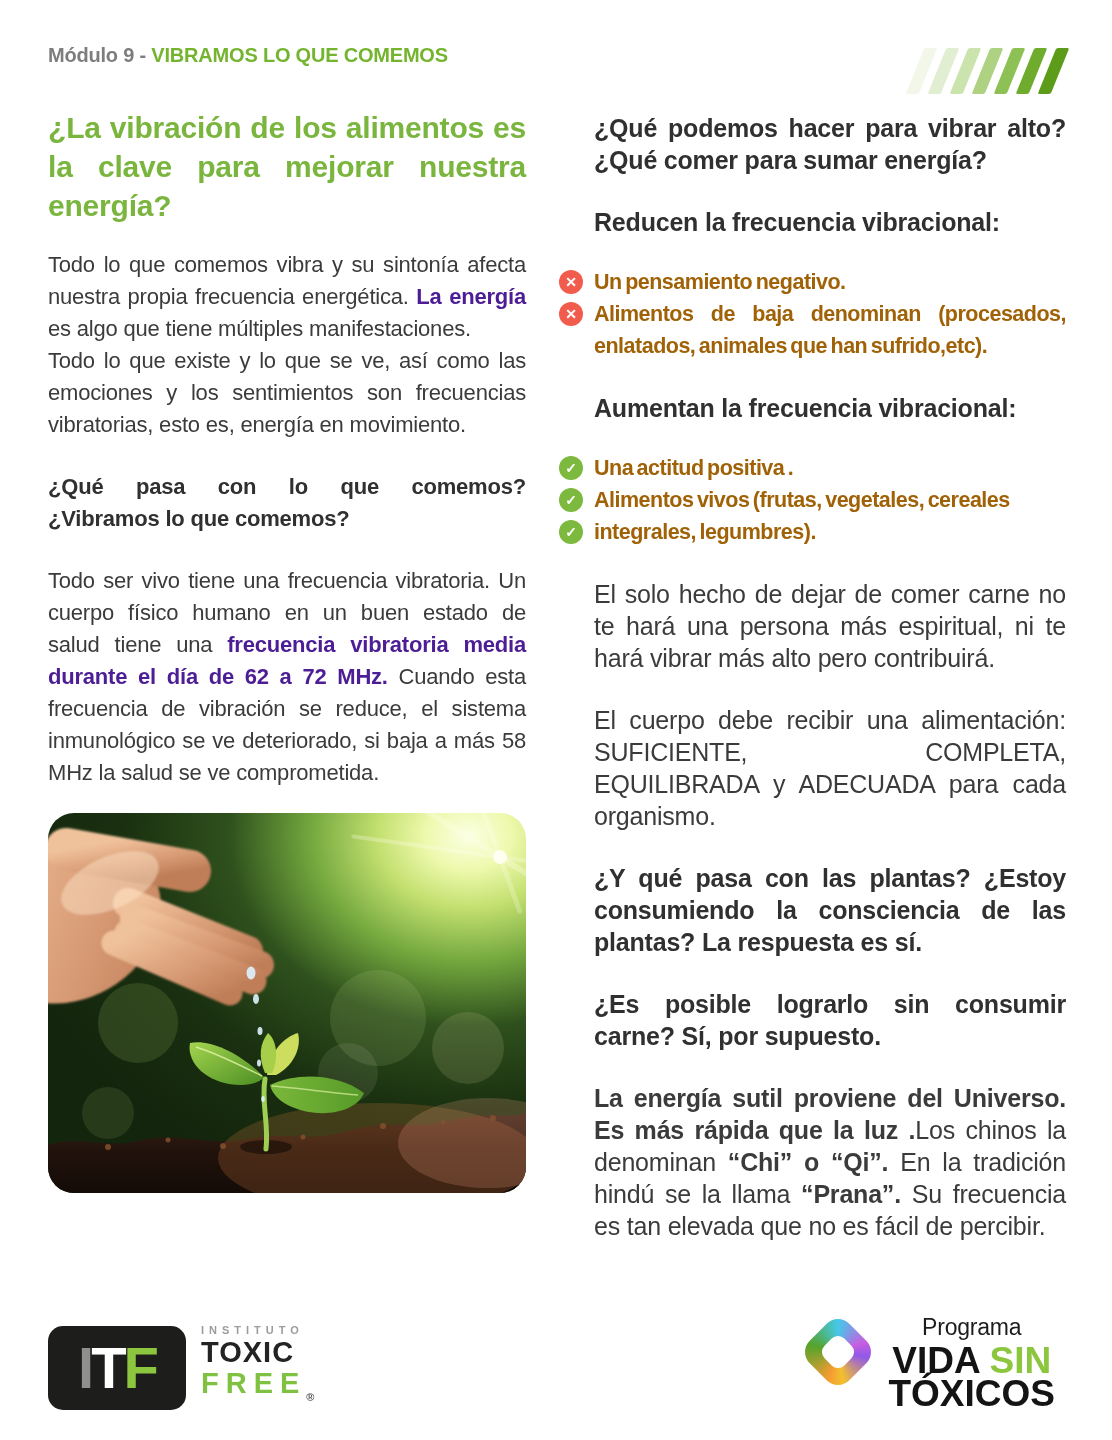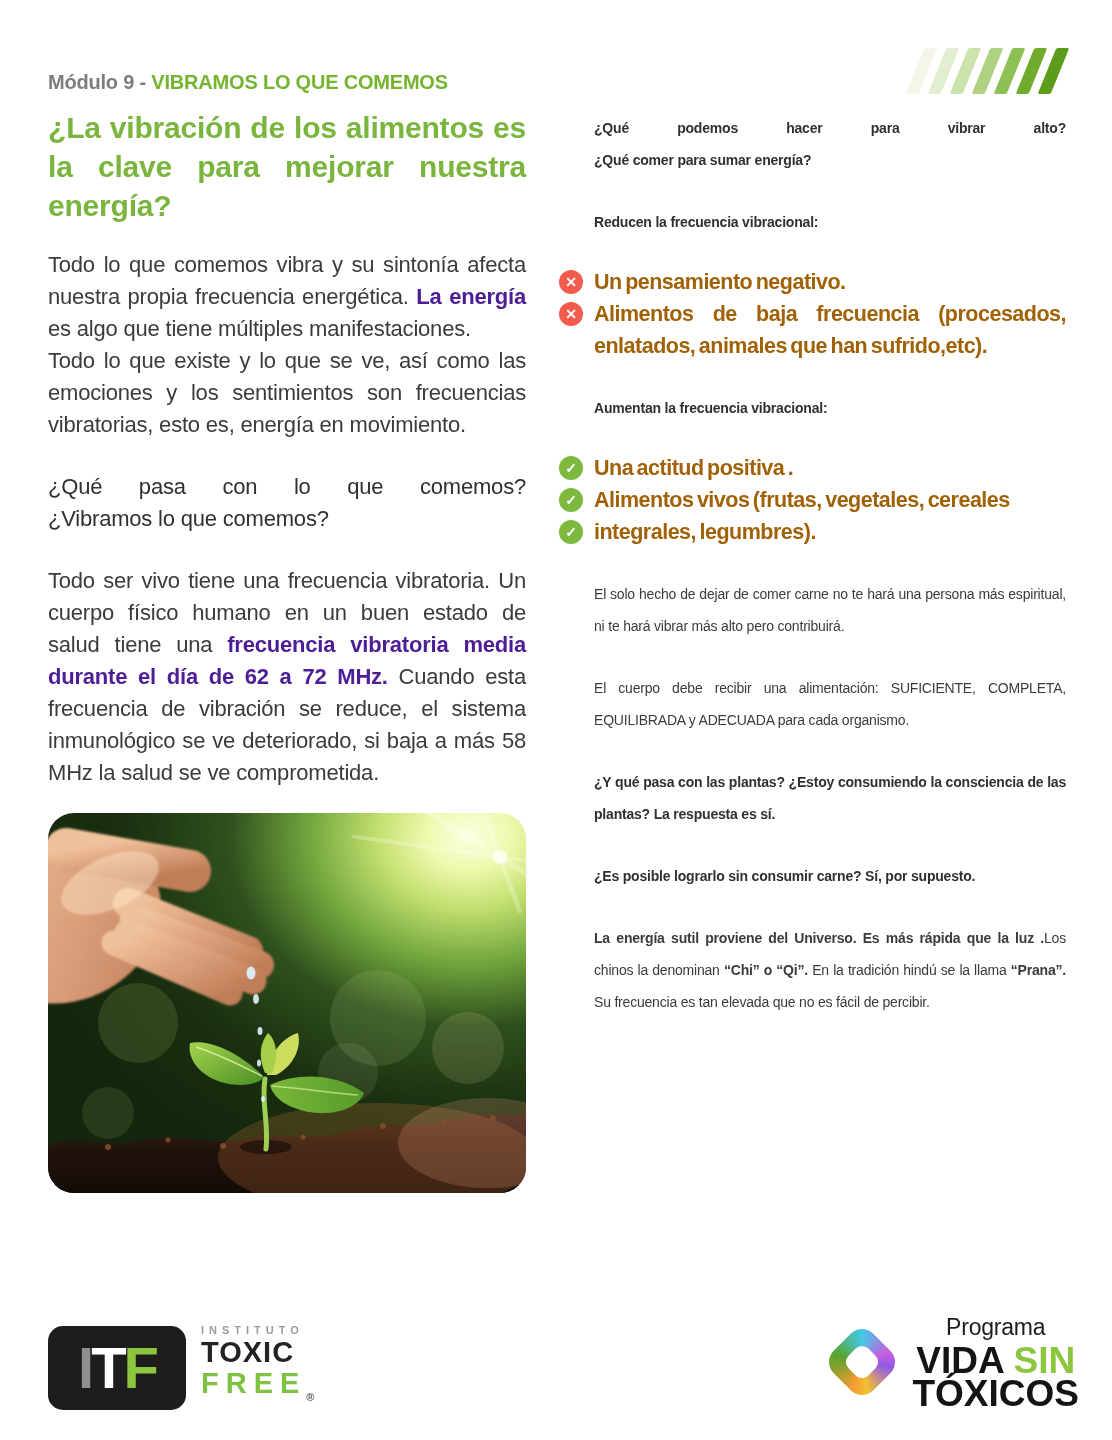--- a/index.html
+++ b/index.html
@@ -3,39 +3,39 @@
 <meta charset="utf-8">
 <style>
   html,body{margin:0;padding:0;}
   body{
     width:1112px;height:1440px;position:relative;overflow:hidden;
     background:#ffffff;color:#3b3b3b;
     font-family:"Liberation Sans", sans-serif;
     letter-spacing:-0.2px;
   }
   
-  .header{position:absolute;top:44px;left:48px;right:44px;display:flex;justify-content:space-between;align-items:flex-end;}
+  .header{position:absolute;top:44px;left:48px;right:44px;display:flex;justify-content:space-between;align-items:flex-start;}
   .module{font-size:20px;font-weight:600;color:#7d7d7d;}
   .module .module-title{font-weight:800;color:#74b42e;}
   .stripes{display:flex;gap:9px;margin-top:4px;margin-right:8px;}
   .stripe{width:13px;height:46px;transform:skewX(-22deg);border-radius:2px;}
   
   .content{position:absolute;top:108px;left:48px;display:flex;gap:33px;}
   .col-left{width:478px;}
   .col-right{width:507px;padding-top:4px;}
   .heading{font-size:30px;line-height:39px;font-weight:800;color:#7ab53e;text-align:justify;margin:0;}
   .para{font-size:22px;line-height:32px;text-align:justify;margin:0;}
   .para b{color:#4c1d95;}
   .mt{margin-top:24px;}
   .mt2{margin-top:30px;}
-  .bold{font-weight:400;color:#303030;}
+  .bold{font-weight:700;color:#303030;}
   .force-lines .fline{text-align:justify;text-align-last:justify;}
   .force-lines .fline:last-child{text-align-last:auto;}
   
-  .rblock{margin-left:35px;font-size:14px;line-height:32px;text-align:justify;}
+  .rblock{margin-left:35px;font-size:25px;line-height:32px;text-align:justify;}
   .rblock.bold{font-weight:800;}
   .blist{margin-top:28px;}
   .bullet{display:flex;align-items:flex-start;}
   .bullet .ic{width:35px;flex:none;padding-top:4px;}
   .badge{display:block;width:24px;height:24px;border-radius:50%;color:#fff;font-size:14px;font-weight:800;
          line-height:24px;text-align:center;}
   .badge.red{background:#f25c4d;}
   .badge.green{background:#7cb93e;}
   .bullet .bt{flex:1;font-size:21.5px;line-height:32px;font-weight:800;color:#a16207;
               letter-spacing:-0.5px;word-spacing:-2px;text-align:justify;}
@@ -47,21 +47,21 @@
   .itf-box{background:#1d1d1b;border-radius:15px;height:84px;width:138px;display:flex;align-items:center;justify-content:center;}
   .itf-box span{font-size:58px;font-weight:900;letter-spacing:-3px;line-height:1;}
   .itf-i{color:#8f8f8f;}
   .itf-t{color:#ffffff;}
   .itf-f{color:#8cc63f;}
   .itf-text{display:flex;flex-direction:column;gap:2px;}
   .instituto{font-size:11px;letter-spacing:5px;color:#9b9b9b;font-weight:600;}
   .toxic{font-size:29px;font-weight:900;color:#232323;letter-spacing:1px;line-height:29px;}
   .free{font-size:29px;font-weight:900;color:#7fc242;letter-spacing:7px;line-height:29px;}
   .free .reg{font-size:11px;letter-spacing:0;vertical-align:-8px;color:#555;}
-  .footer-right{position:absolute;right:33px;bottom:30px;display:flex;align-items:center;gap:12px;}
+  .footer-right{position:absolute;right:57px;bottom:30px;display:flex;gap:12px;}
   .vst-emblem{width:76px;height:76px;position:relative;flex:none;display:flex;align-items:center;justify-content:center;}
   .vst-outer{width:56px;height:56px;border-radius:16px;transform:rotate(45deg);position:relative;
      background:conic-gradient(from -45deg,#45c8e8 0deg,#c85ee0 70deg,#9059e8 100deg,#f2c02f 170deg,#f49b32 200deg,#55a42c 285deg,#45c8e8 360deg);}
   .vst-inner{position:absolute;inset:14px;background:#ffffff;border-radius:9px;}
   .vst-text{text-align:center;}
   .programa{font-size:23px;color:#1c1c1c;font-weight:400;margin-bottom:3px;}
   .vst-line{font-size:37px;font-weight:900;color:#141414;line-height:33px;letter-spacing:0;}
   .vst-line .sin{color:#8cc63f;}
 </style>
 </head>
@@ -201,21 +201,21 @@
       <div class="bullet">
         <span class="ic">
             <span class="badge red">✕</span>
           </span>
         <div class="bt">Un pensamiento negativo.</div>
       </div>
       <div class="bullet">
         <span class="ic">
             <span class="badge red">✕</span>
           </span>
-        <div class="bt">Alimentos de baja  frecuencia (procesados, enlatados, animales que han sufrido,etc).</div>
+        <div class="bt">Alimentos de baja  denominan (procesados, enlatados, animales que han sufrido,etc).</div>
       </div>
     </div>
 
     <div class="rblock bold mt2">Aumentan la frecuencia vibracional:</div>
 
     <div class="blist">
       <div class="bullet">
         <span class="ic">
             <span class="badge green">✓</span>
           </span>

